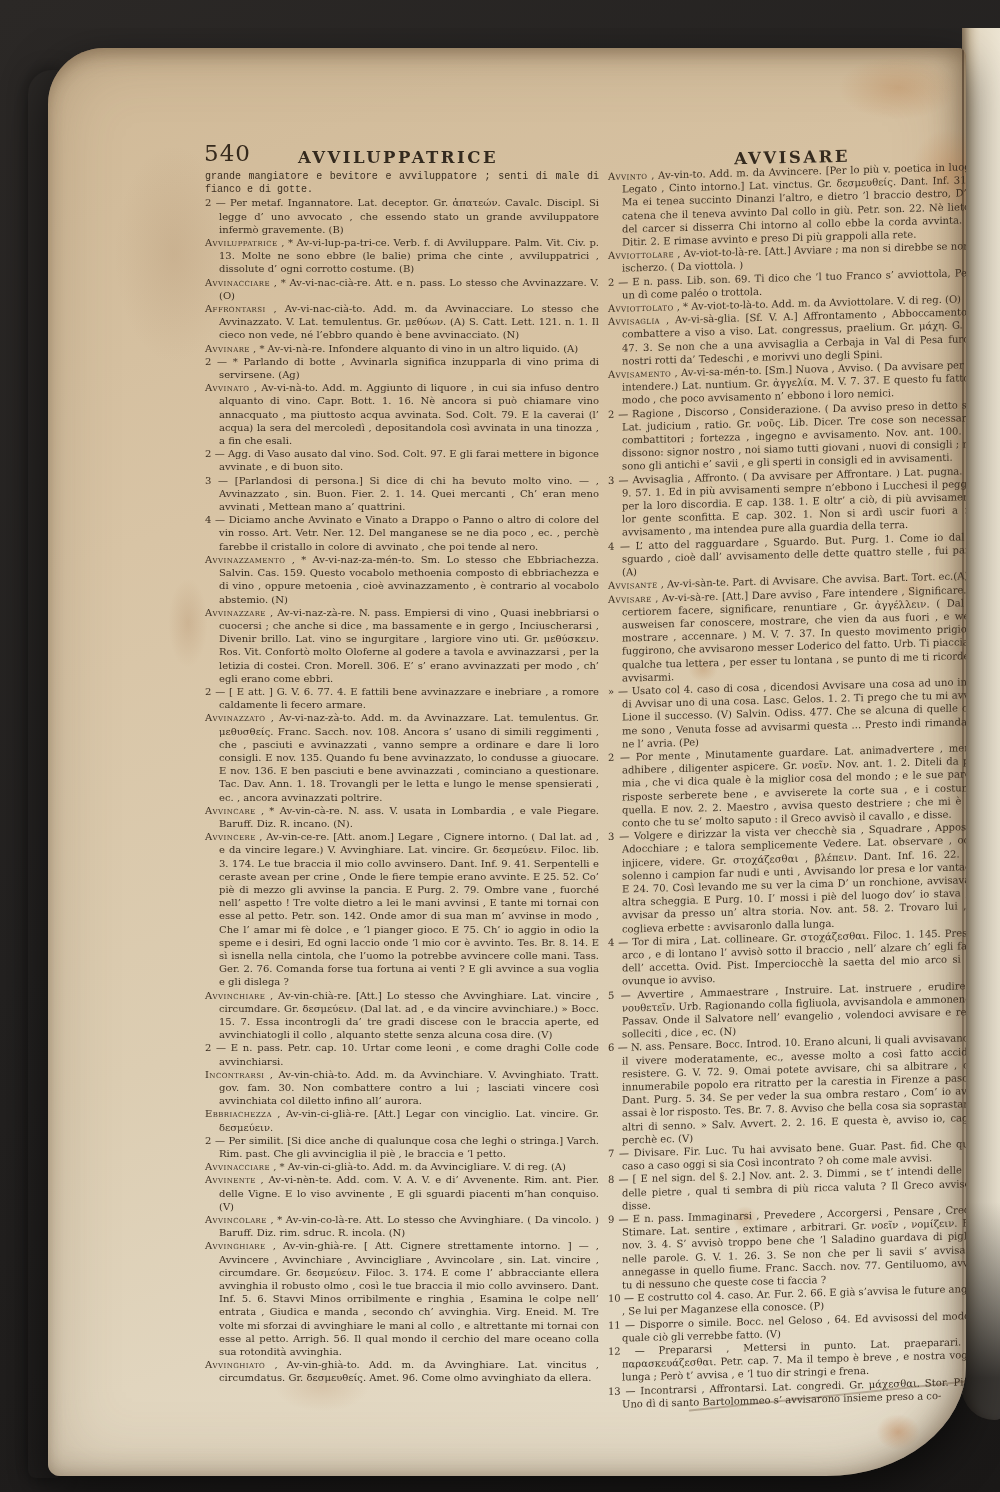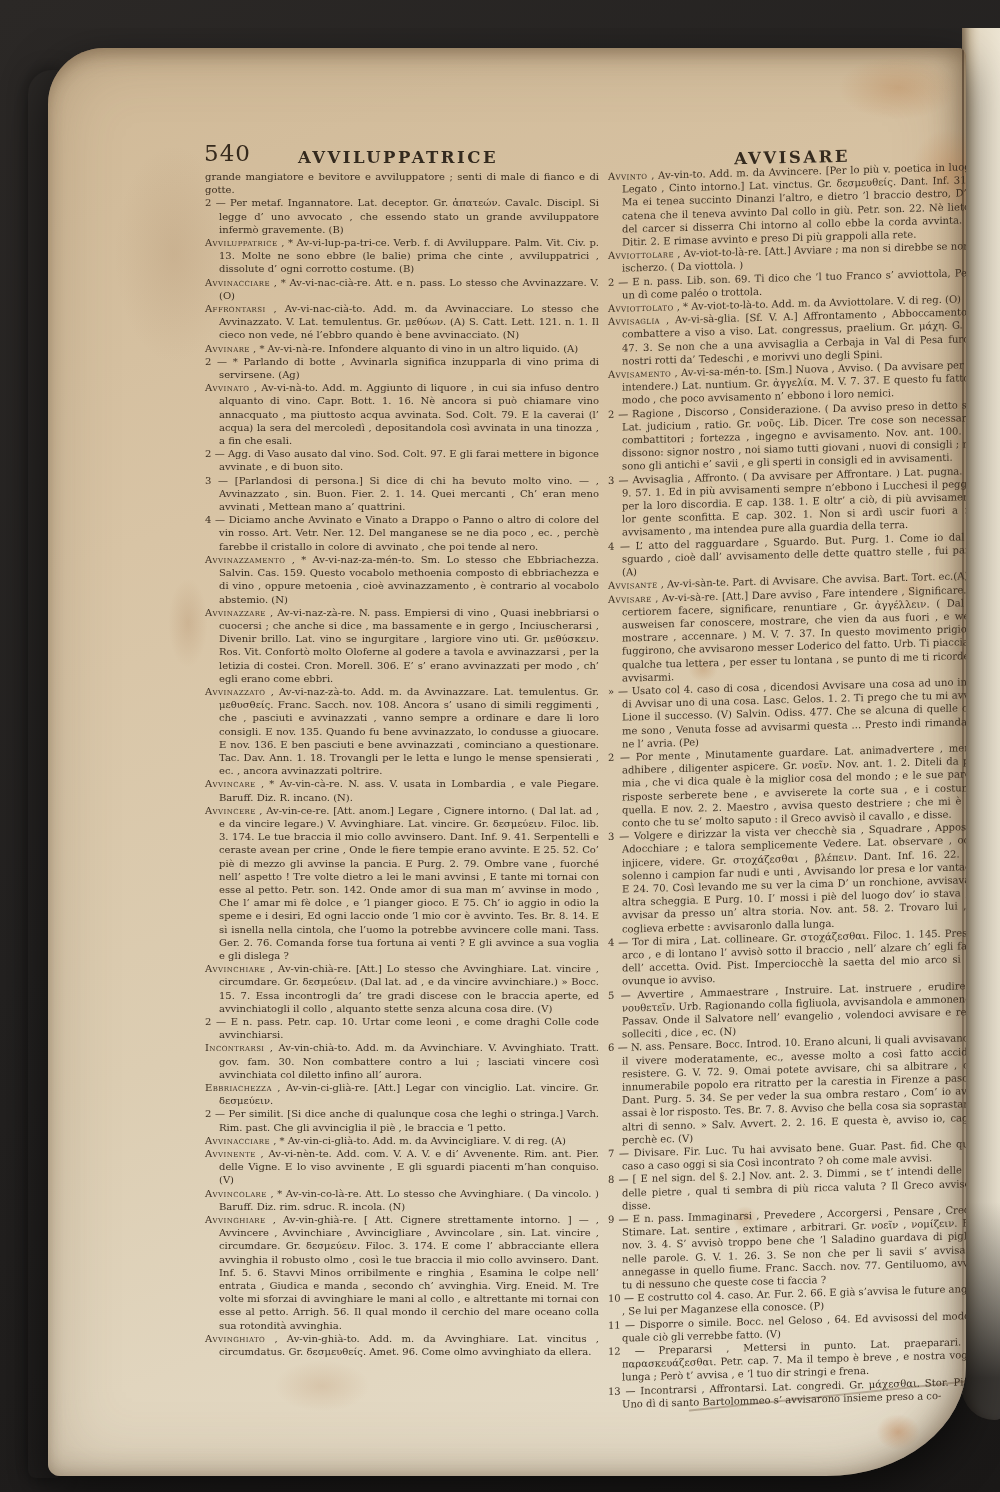--- a/index.html
+++ b/index.html
@@ -85,21 +85,21 @@
     position:absolute;top:122px;
     font-size:10px;line-height:13.2px;color:#3a2d20;
     text-align:justify;text-justify:inter-word;
   }
   .col-left{left:157px;width:394px;}
   .col-right{
     left:560px;width:382px;
     transform:skewY(-1.55deg);transform-origin:left top;
   }
   .col p{margin:0;padding-left:14px;text-indent:-14px;}
-  .col p.cont{text-indent:0;padding-left:0;}
+  .col p.cont{text-indent:0;padding-left:0;font-family:Liberation Mono, monospace;}
   .headword{font-variant:small-caps;letter-spacing:.4px;}
 </style>
 </head>
 <body>
 
 <div class="scene">
 
   <div class="page-stack"></div>
   <div class="next-page"></div>
 
@@ -129,20 +129,21 @@
         <p><span class="headword">Avvinacciare</span> , * Av-vi-nac-cià-re. Att. e n. pass. Lo stesso che Avvinazzare. V. (O)</p>
         <p><span class="headword">Affrontarsi</span> , Av-vi-nac-cià-to. Add. m. da Avvinacciare. Lo stesso che Avvinazzato. V. Lat. temulentus. Gr. μεθύων. (A) S. Catt. Lett. 121. n. 1. Il cieco non vede, né l’ebbro quando è bene avvinacciato. (N)</p>
         <p><span class="headword">Avvinare</span> , * Av-vi-nà-re. Infondere alquanto di vino in un altro liquido. (A)</p>
         <p>2 — * Parlando di botte , Avvinarla significa inzupparla di vino prima di servirsene. (Ag)</p>
         <p><span class="headword">Avvinato</span> , Av-vi-nà-to. Add. m. Aggiunto di liquore , in cui sia infuso dentro alquanto di vino. Capr. Bott. 1. 16. Nè ancora si può chiamare vino annacquato , ma piuttosto acqua avvinata. Sod. Colt. 79. E la caverai (l’ acqua) la sera del mercoledì , depositandola così avvinata in una tinozza , a fin che esali.</p>
         <p>2 — Agg. di Vaso ausato dal vino. Sod. Colt. 97. E gli farai mettere in bigonce avvinate , e di buon sito.</p>
         <p>3 — [Parlandosi di persona.] Si dice di chi ha bevuto molto vino. — , Avvinazzato , sin. Buon. Fier. 2. 1. 14. Quei mercanti , Ch’ eran meno avvinati , Mettean mano a’ quattrini.</p>
         <p>4 — Diciamo anche Avvinato e Vinato a Drappo o Panno o altro di colore del vin rosso. Art. Vetr. Ner. 12. Del manganese se ne dia poco , ec. , perchè farebbe il cristallo in colore di avvinato , che poi tende al nero.</p>
         <p><span class="headword">Avvinazzamento</span> , * Av-vi-naz-za-mén-to. Sm. Lo stesso che Ebbriachezza. Salvin. Cas. 159. Questo vocabolo methoenia composto di ebbriachezza e di vino , oppure metoenia , cioè avvinazzamento , è contrario al vocabolo abstemio. (N)</p>
         <p><span class="headword">Avvinazzare</span> , Av-vi-naz-zà-re. N. pass. Empiersi di vino , Quasi inebbriarsi o cuocersi ; che anche si dice , ma bassamente e in gergo , Inciuscherarsi , Divenir brillo. Lat. vino se ingurgitare , largiore vino uti. Gr. μεθύσκειν. Ros. Vit. Confortò molto Oloferne al godere a tavola e avvinazzarsi , per la letizia di costei. Cron. Morell. 306. E’ s’ erano avvinazzati per modo , ch’ egli erano come ebbri.</p>
+        <p>2 — [ E att. ] G. V. 6. 77. 4. E fattili bene avvinazzare e inebriare , a romore caldamente li fecero armare.</p>
         <p><span class="headword">Avvinazzato</span> , Av-vi-naz-zà-to. Add. m. da Avvinazzare. Lat. temulentus. Gr. μεθυσθείς. Franc. Sacch. nov. 108. Ancora s’ usano di simili reggimenti , che , pasciuti e avvinazzati , vanno sempre a ordinare e dare li loro consigli. E nov. 135. Quando fu bene avvinazzato, lo condusse a giuocare. E nov. 136. E ben pasciuti e bene avvinazzati , cominciano a questionare. Tac. Dav. Ann. 1. 18. Trovangli per le letta e lungo le mense spensierati , ec. , ancora avvinazzati poltrire.</p>
         <p><span class="headword">Avvincare</span> , * Av-vin-cà-re. N. ass. V. usata in Lombardia , e vale Piegare. Baruff. Diz. R. incano. (N).</p>
         <p><span class="headword">Avvincere</span> , Av-vin-ce-re. [Att. anom.] Legare , Cignere intorno. ( Dal lat. ad , e da vincire legare.) V. Avvinghiare. Lat. vincire. Gr. δεσμεύειν. Filoc. lib. 3. 174. Le tue braccia il mio collo avvinsero. Dant. Inf. 9. 41. Serpentelli e ceraste avean per crine , Onde le fiere tempie erano avvinte. E 25. 52. Co’ piè di mezzo gli avvinse la pancia. E Purg. 2. 79. Ombre vane , fuorché nell’ aspetto ! Tre volte dietro a lei le mani avvinsi , E tante mi tornai con esse al petto. Petr. son. 142. Onde amor di sua man m’ avvinse in modo , Che l’ amar mi fè dolce , e ’l pianger gioco. E 75. Ch’ io aggio in odio la speme e i desiri, Ed ogni laccio onde ’l mio cor è avvinto. Tes. Br. 8. 14. E sì isnella nella cintola, che l’uomo la potrebbe avvincere colle mani. Tass. Ger. 2. 76. Comanda forse tua fortuna ai venti ? E gli avvince a sua voglia e gli dislega ?</p>
         <p><span class="headword">Avvinchiare</span> , Av-vin-chià-re. [Att.] Lo stesso che Avvinghiare. Lat. vincire , circumdare. Gr. δεσμεύειν. (Dal lat. ad , e da vincire avvinchiare.) » Bocc. 15. 7. Essa incontrogli da’ tre gradi discese con le braccia aperte, ed avvinchiatogli il collo , alquanto stette senza alcuna cosa dire. (V)</p>
         <p>2 — E n. pass. Petr. cap. 10. Urtar come leoni , e come draghi Colle code avvinchiarsi.</p>
         <p><span class="headword">Incontrarsi</span> , Av-vin-chià-to. Add. m. da Avvinchiare. V. Avvinghiato. Tratt. gov. fam. 30. Non combattere contro a lui ; lasciati vincere così avvinchiata col diletto infino all’ aurora.</p>
         <p><span class="headword">Ebbriachezza</span> , Av-vin-ci-glià-re. [Att.] Legar con vinciglio. Lat. vincire. Gr. δεσμεύειν.</p>
         <p>2 — Per similit. [Si dice anche di qualunque cosa che leghi o stringa.] Varch. Rim. past. Che gli avvinciglia il piè , le braccia e ’l petto.</p>
         <p><span class="headword">Avvinacciare</span> , * Av-vin-ci-glià-to. Add. m. da Avvincigliare. V. di reg. (A)</p>
         <p><span class="headword">Avvinente</span> , Av-vi-nèn-te. Add. com. V. A. V. e di’ Avvenente. Rim. ant. Pier. delle Vigne. E lo viso avvinente , E gli sguardi piacenti m’han conquiso. (V)</p>

